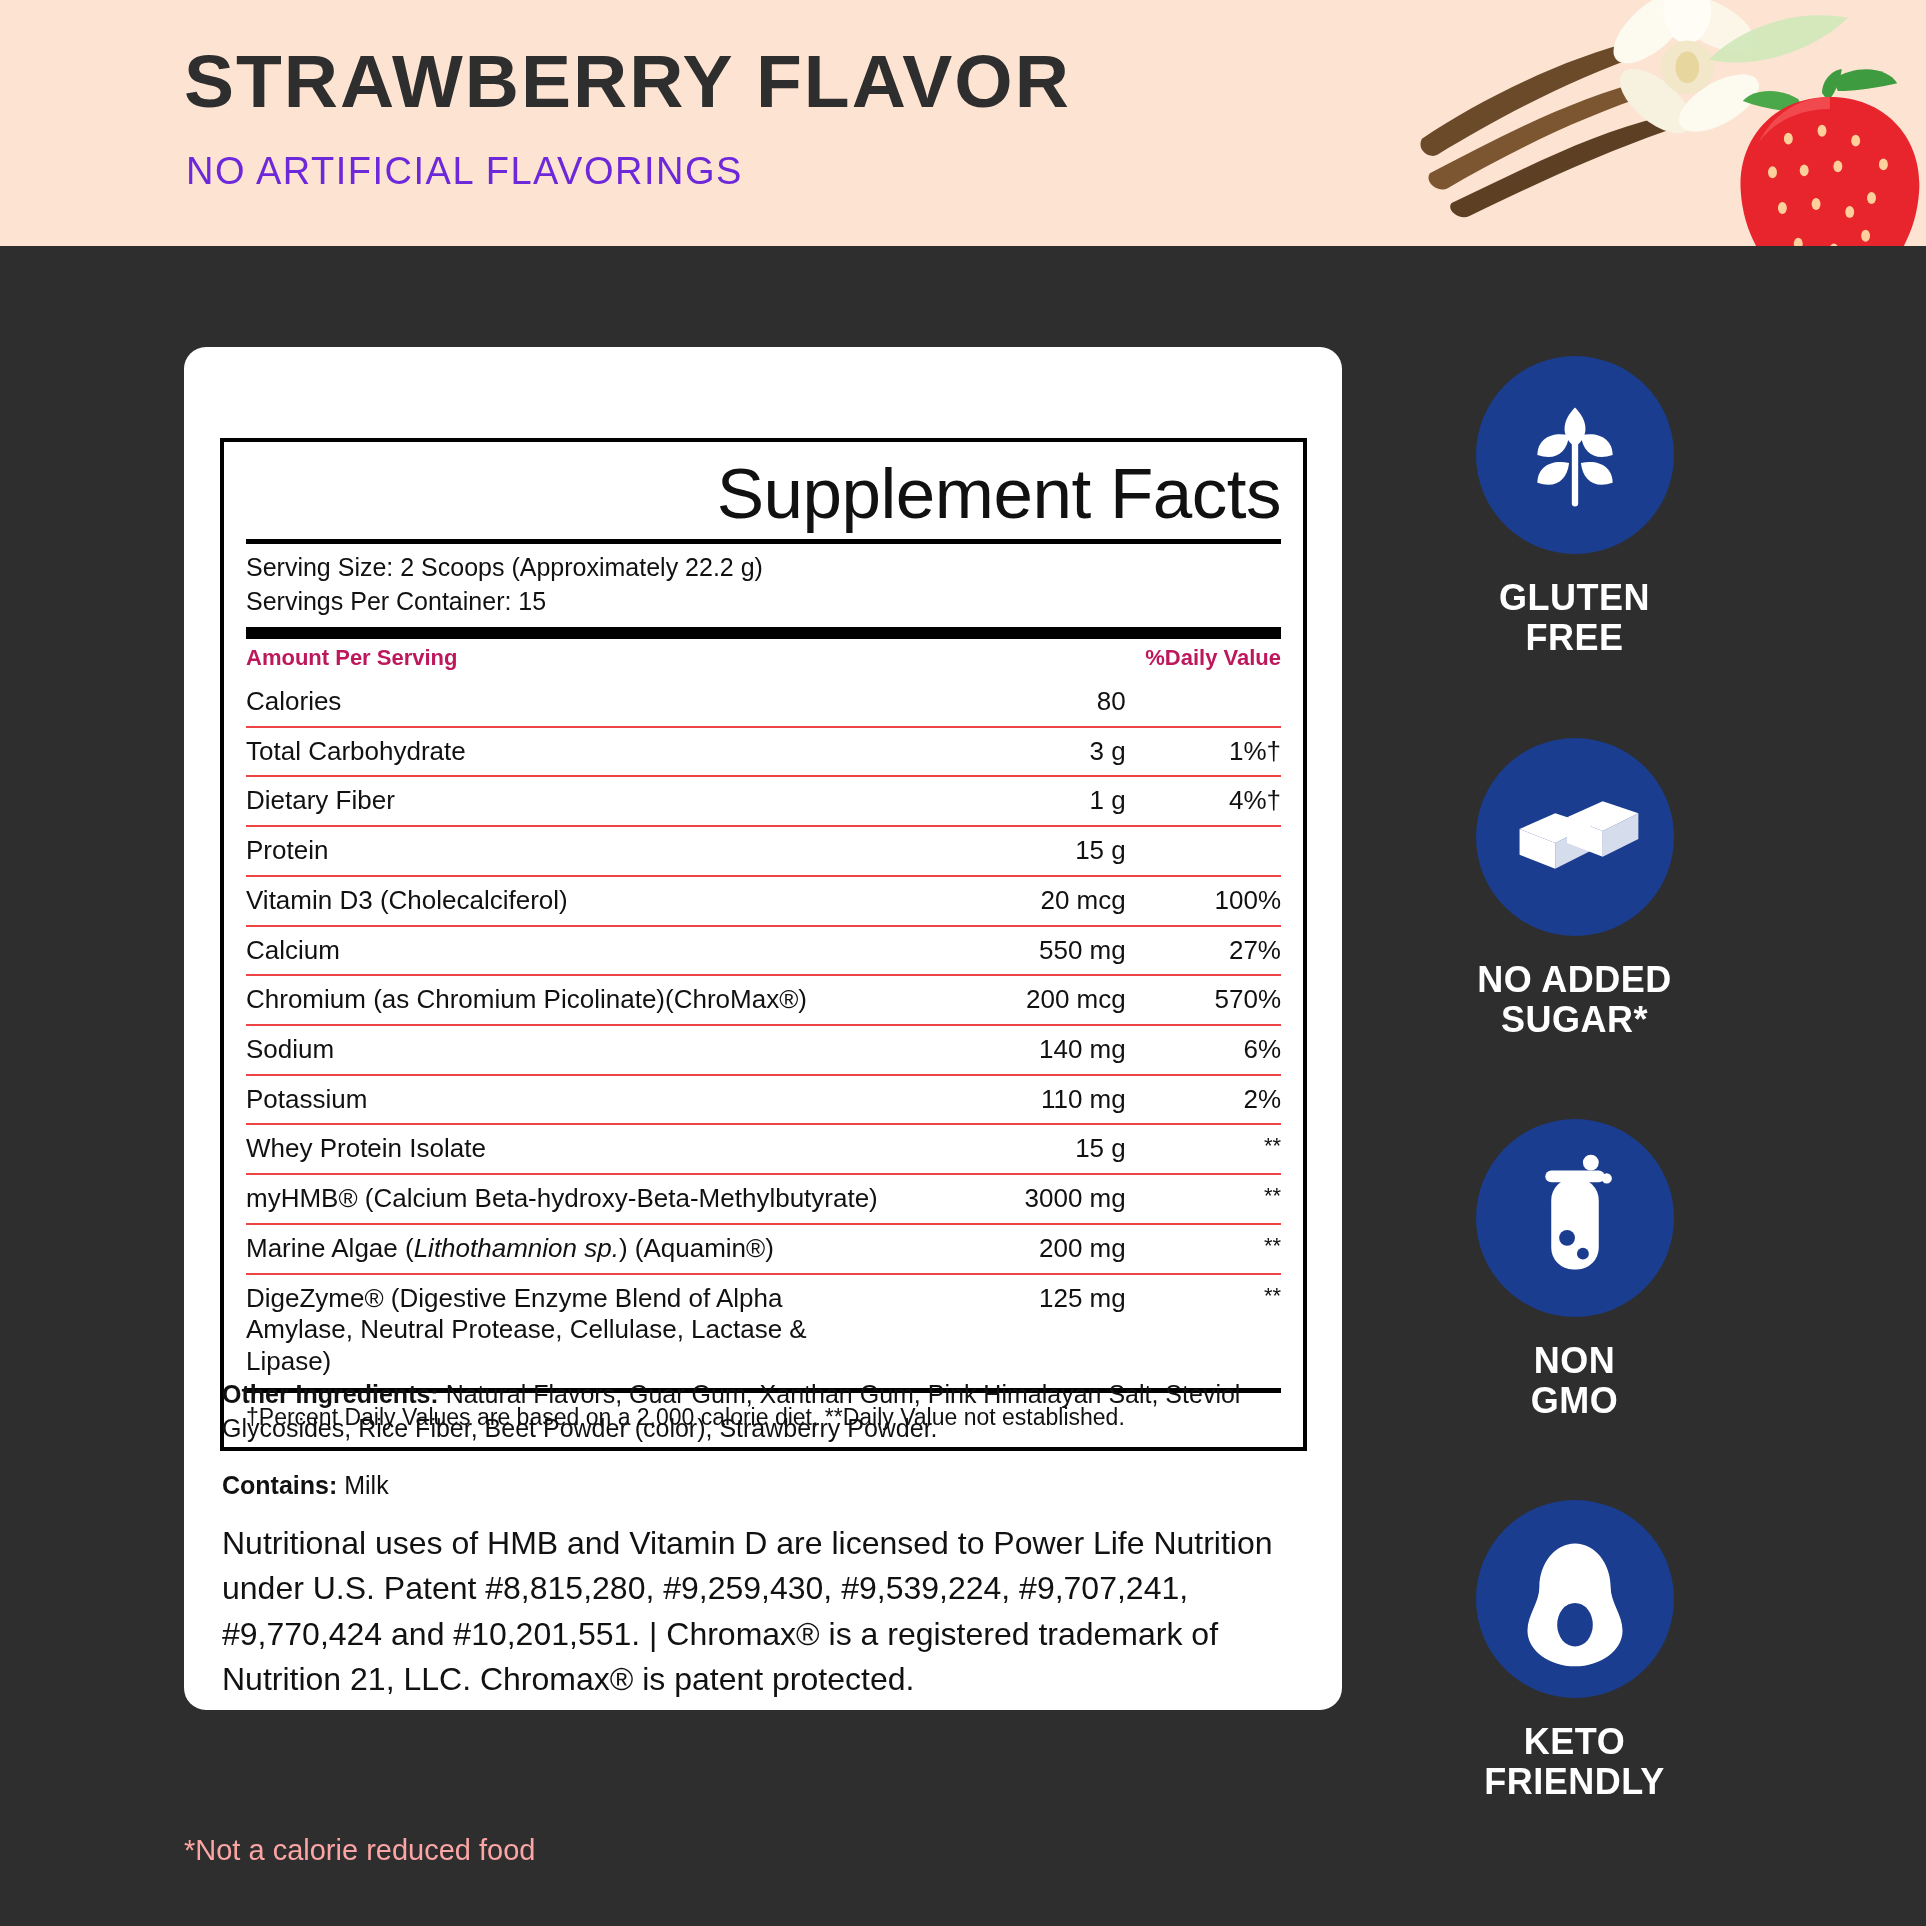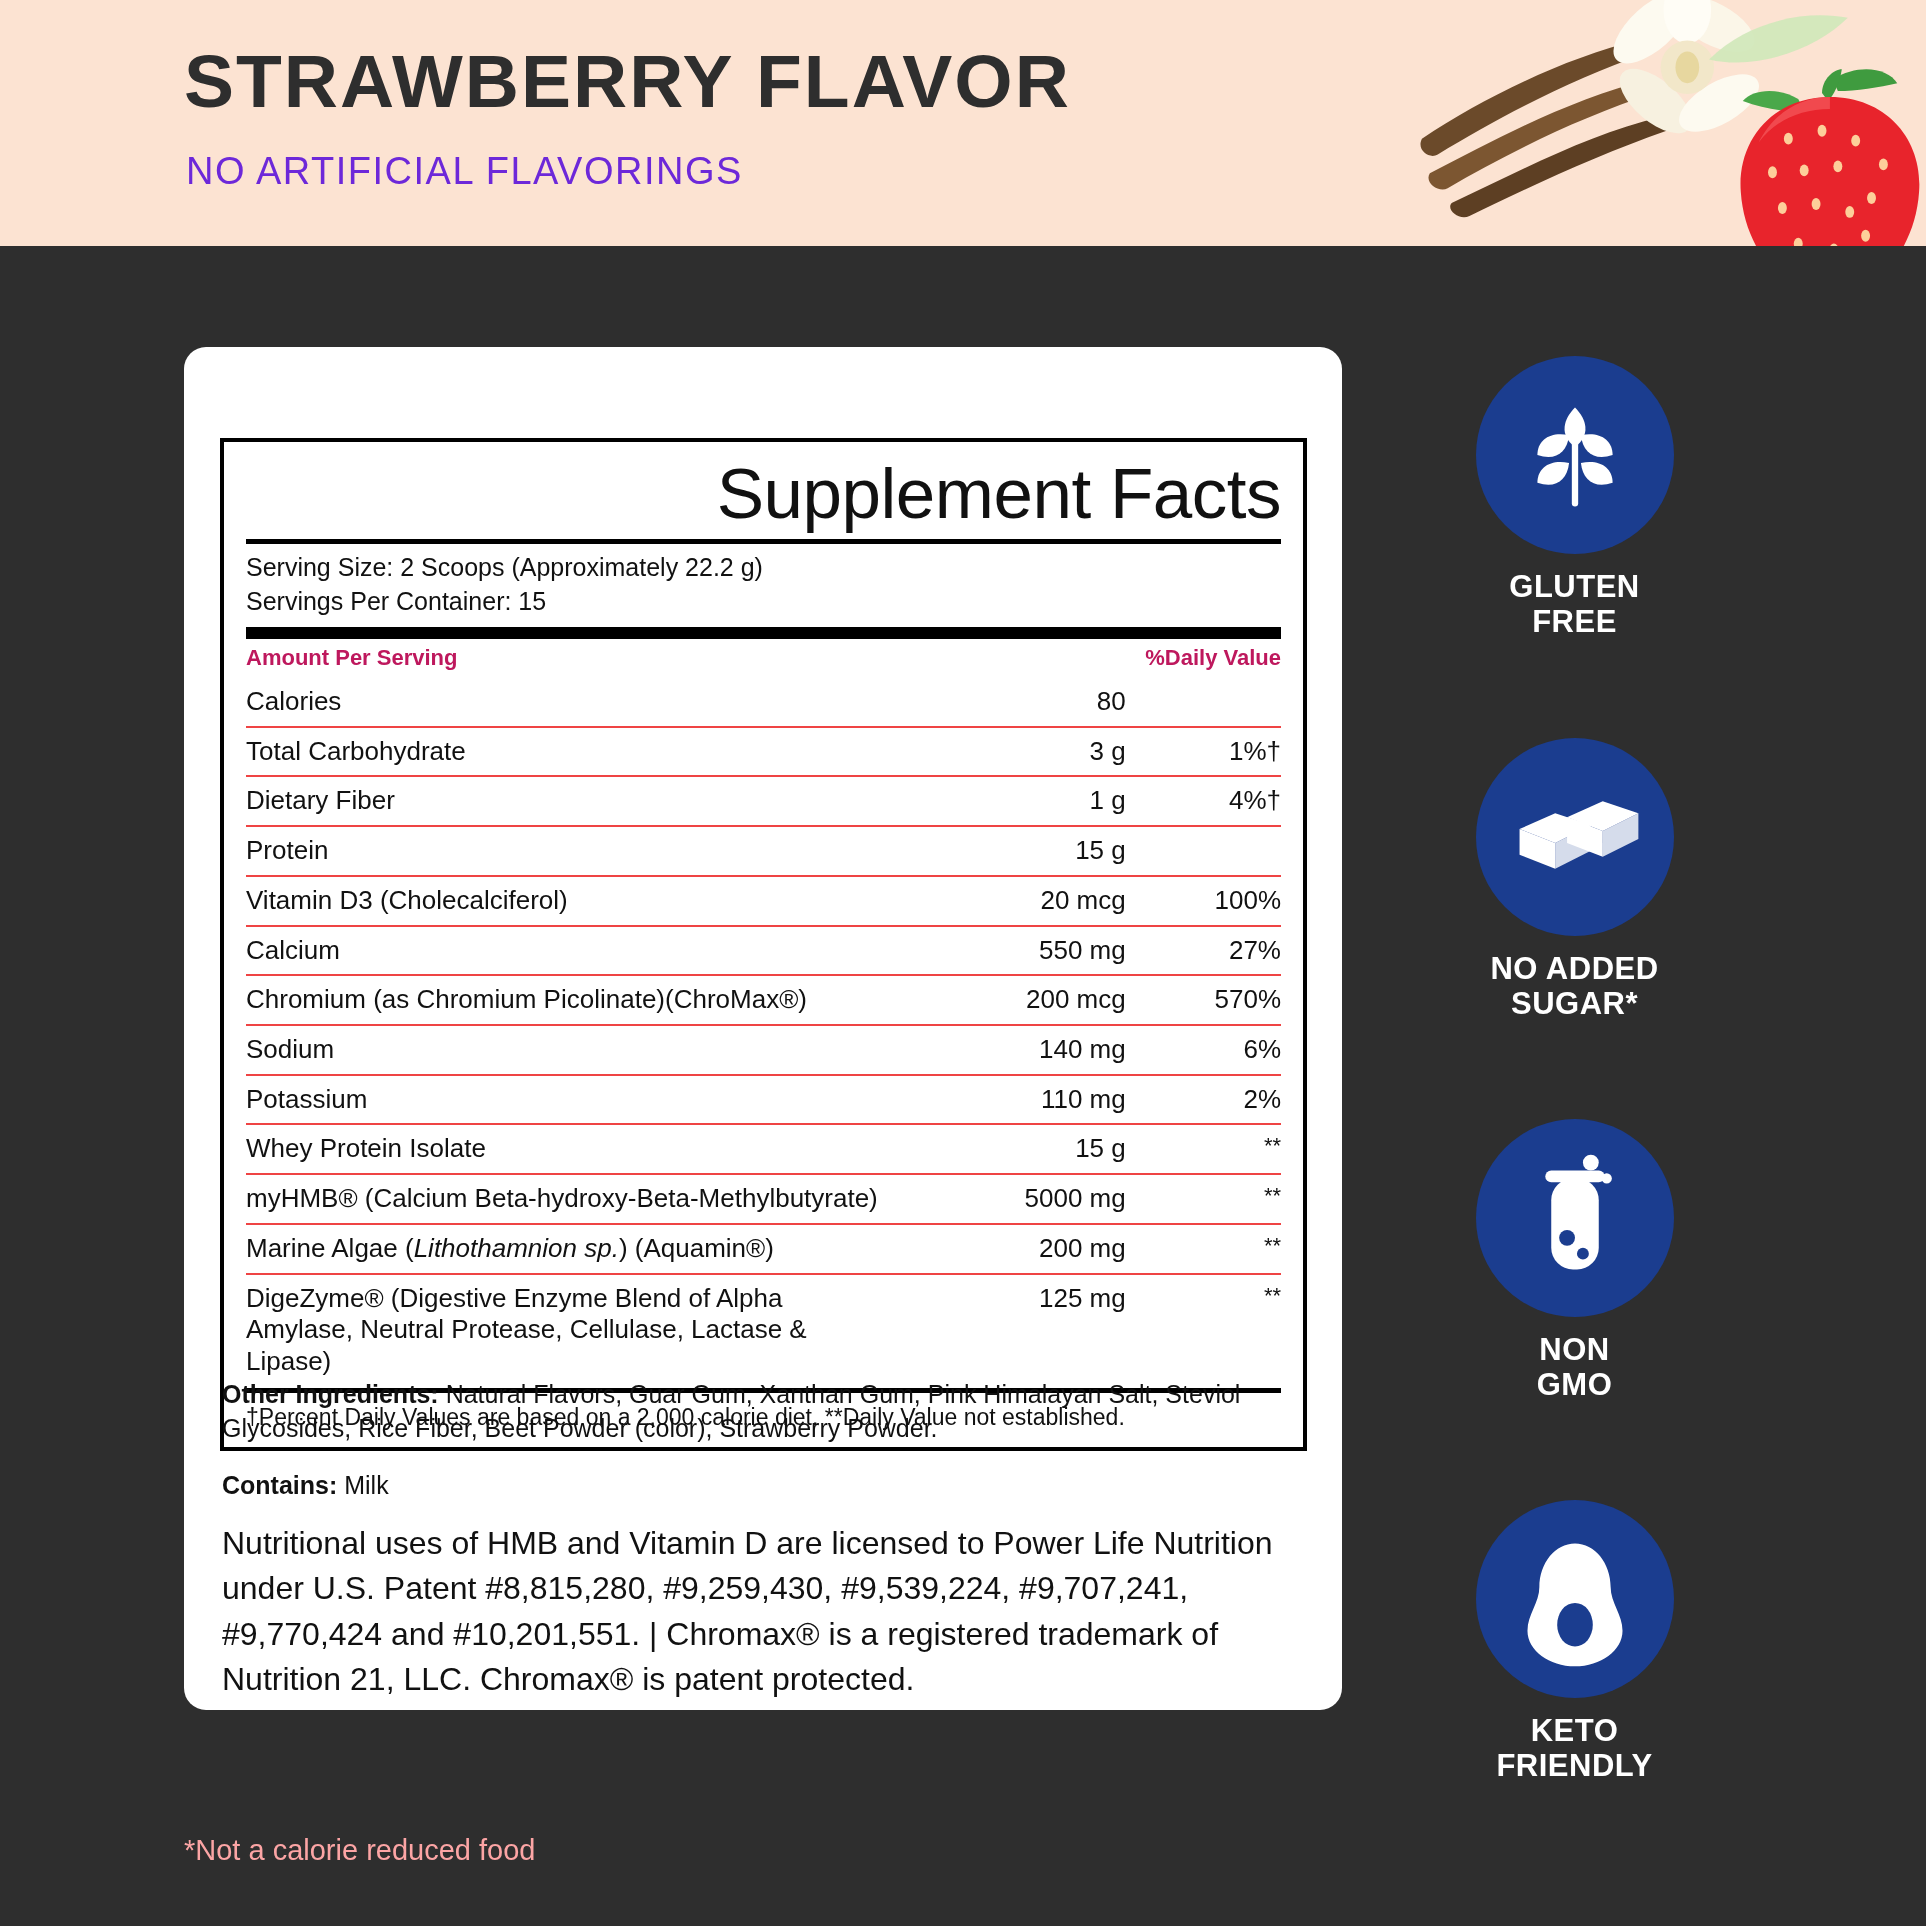--- a/index.html
+++ b/index.html
@@ -141,22 +141,22 @@
     color: #ffffff;
   }
   .badge .circle {
     width: 198px; height: 198px;
     border-radius: 50%;
     background: #1b3d8f;
     margin: 0 auto;
     position: relative;
   }
   .badge .label {
-    margin-top: 16px;
-    font-size: 31px;
+    margin-top: 24px;
+    font-size: 36px;
     font-weight: bold;
     line-height: 1.12;
     letter-spacing: 0.5px;
     white-space: pre-line;
   }
   #badge-0 { left: 1426px; top: 356px; }
   #badge-1 { left: 1426px; top: 738px; }
   #badge-2 { left: 1426px; top: 1119px; }
   #badge-3 { left: 1426px; top: 1500px; }
 
@@ -287,21 +287,21 @@
             <td class="dv">2%</td>
           </tr>
 
           <tr class="sep-med">
             <td class="nm">Whey Protein Isolate</td>
             <td class="amt">15 g</td>
             <td class="dv star">**</td>
           </tr>
           <tr>
             <td class="nm">myHMB® (Calcium Beta-hydroxy-Beta-Methylbutyrate)</td>
-            <td class="amt">5000 mg</td>
+            <td class="amt">3000 mg</td>
             <td class="dv star">**</td>
           </tr>
           <tr>
             <td class="nm">Marine Algae (<span class="ital">Lithothamnion sp.</span>) (Aquamin®)</td>
             <td class="amt">200 mg</td>
             <td class="dv star">**</td>
           </tr>
           <tr>
             <td class="nm">DigeZyme® (Digestive Enzyme Blend of Alpha Amylase, Neutral Protease, Cellulase, Lactase &amp; Lipase)</td>
             <td class="amt">125 mg</td>

